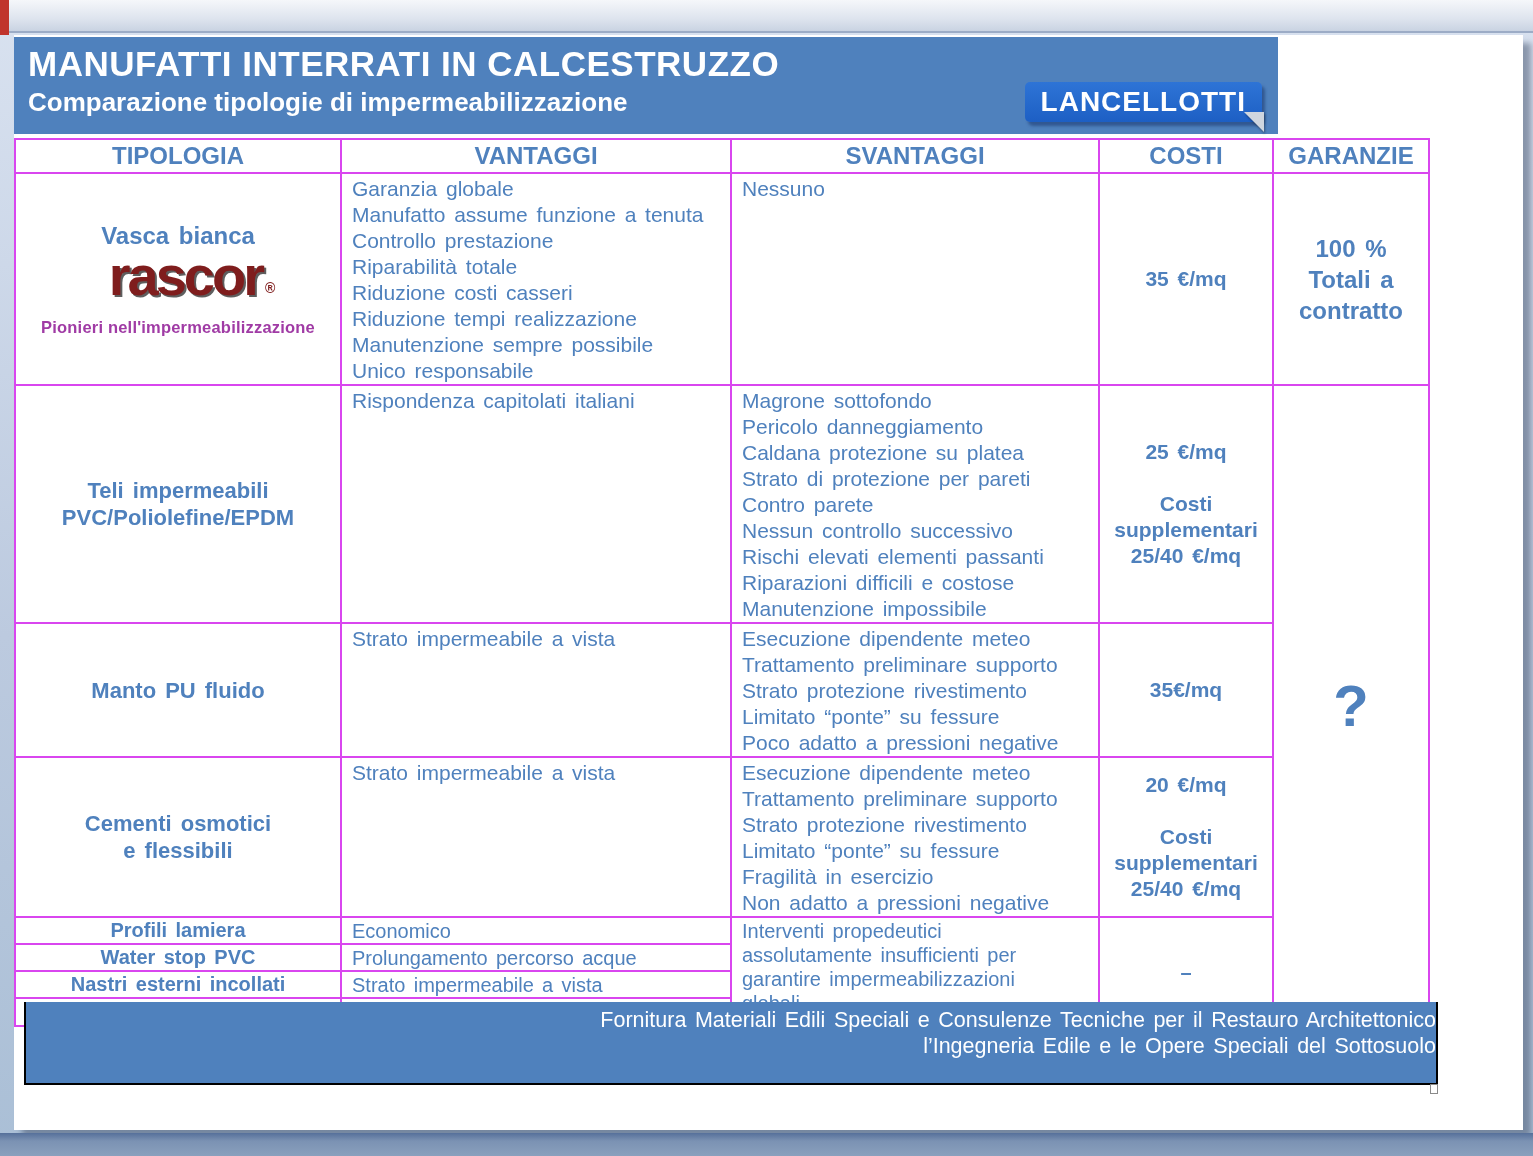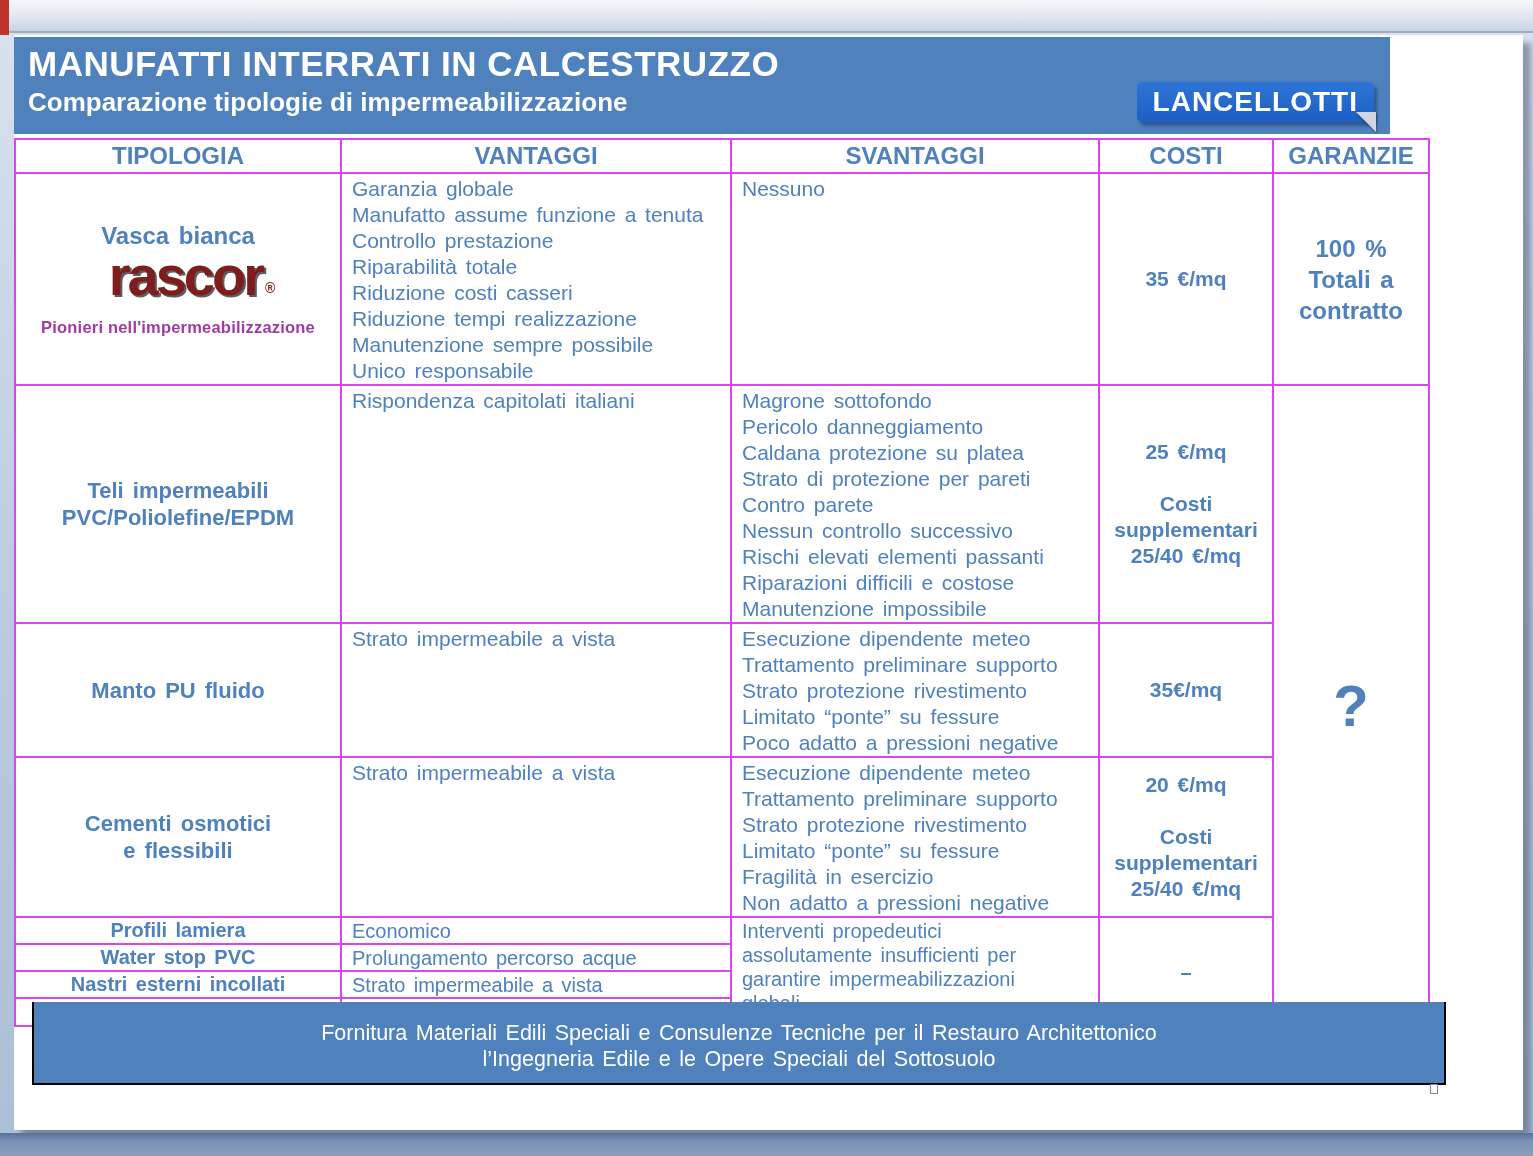--- a/index.html
+++ b/index.html
@@ -9,21 +9,21 @@
   .top-band{position:absolute;left:0;top:0;width:1533px;height:33px;
             background:linear-gradient(180deg,#f5f7fa 0%,#dee4ee 60%,#c9d3e2 100%);
             border-bottom:2px solid #9cacc6;}
   .red-mark{position:absolute;left:0;top:0;width:9px;height:35px;background:#c0342c;}
   .bottom-band{position:absolute;left:0;top:1133px;width:1533px;height:23px;
                background:linear-gradient(180deg,#56709a 0%,#7b92b3 35%,#8aa0bd 100%);}
   .page{position:absolute;left:14px;top:35px;width:1509px;height:1095px;background:#ffffff;
         box-shadow:8px 8px 6px rgba(75,90,115,0.55);}
 
   
-  .header-box{position:absolute;left:0;top:2px;width:1376px;height:97px;background:#4f81bd;color:#fff;}
+  .header-box{position:absolute;left:0;top:2px;width:1264px;height:97px;background:#4f81bd;color:#fff;}
   .hb-title{margin:8px 0 0 14px;font-size:35px;font-weight:bold;line-height:38px;letter-spacing:.5px;}
   .hb-sub{margin:4px 0 0 14px;font-size:26px;font-weight:bold;line-height:30px;}
   .brand-btn{position:absolute;right:16px;top:45px;height:40px;padding:0 16px;
              background:linear-gradient(180deg,#2e74d6 0%,#1d5fc4 100%);
              border-radius:5px;color:#fff;font-size:28px;font-weight:bold;letter-spacing:1px;
              display:flex;align-items:center;box-shadow:3px 4px 3px rgba(25,55,110,0.55);cursor:pointer;}
   .curl{position:absolute;right:-2px;bottom:-10px;width:0;height:0;
         border-top:20px solid #cfd6df;border-left:20px solid transparent;
         filter:drop-shadow(1px 2px 1px rgba(0,0,0,.35));}
 
@@ -50,22 +50,22 @@
 
   
   .vasca{display:flex;flex-direction:column;align-items:center;}
   .vasca-label{font-size:24px;font-weight:bold;}
   .logo-word{font-size:56px;line-height:52px;font-weight:bold;color:#7f1d1d;letter-spacing:-3px;
              text-shadow:2px 2px 0 rgba(40,40,40,.75);margin-left:25px;}
   .logo-reg{font-size:14px;letter-spacing:0;text-shadow:none;vertical-align:baseline;position:relative;bottom:2px;left:3px;}
   .logo-tag{font-size:16.5px;color:#a03ba5;letter-spacing:.2px;margin-top:2px;word-spacing:normal;}
 
   
-  .footer-bar{position:absolute;left:18px;top:967px;width:1414px;height:83px;background:#4f81bd;color:#fff;
-              border:2px solid #000;border-top:none;text-align:center;padding-top:18px;}
+  .footer-bar{position:absolute;left:10px;top:967px;width:1414px;height:83px;background:#4f81bd;color:#fff;
+              border:2px solid #000;border-top:none;text-align:right;padding-top:5px;}
   .f-line{font-size:21.5px;line-height:26px;word-spacing:.12em;}
   .f-info{font-size:27px;font-weight:bold;line-height:30px;margin-top:1px;}
   .f-email{text-decoration:underline;cursor:pointer;}
   .tiny-square{position:absolute;left:1416px;top:1049px;width:8px;height:10px;border:1px solid #8a8a8a;}
 </style>
 </head>
 <body>
 
 <div class="stage">
   <div class="top-band"></div>

